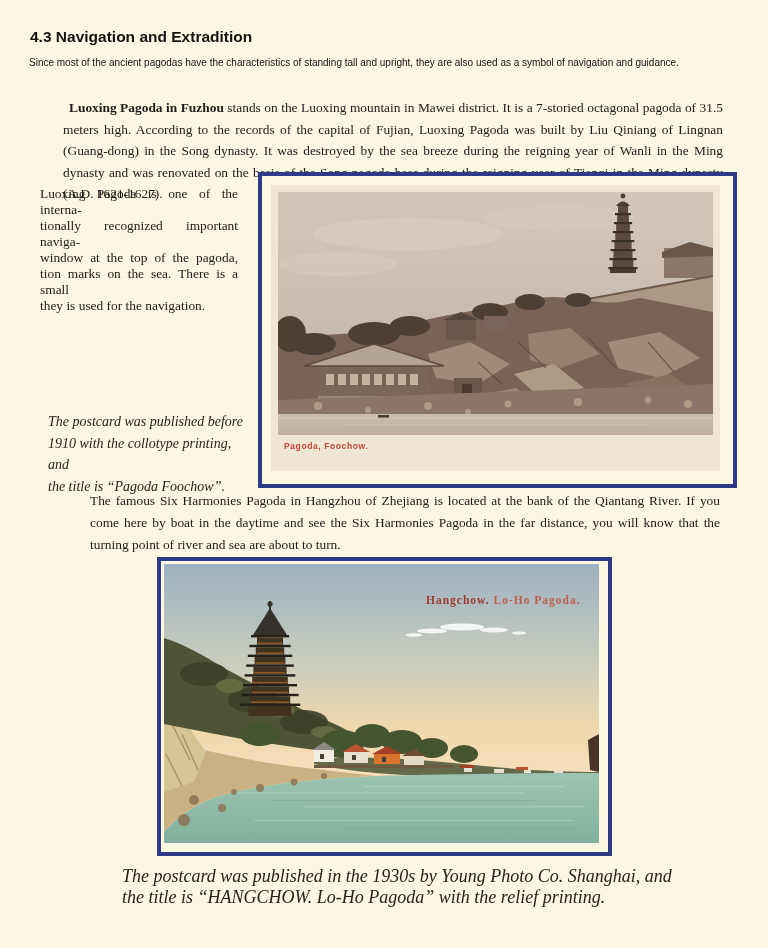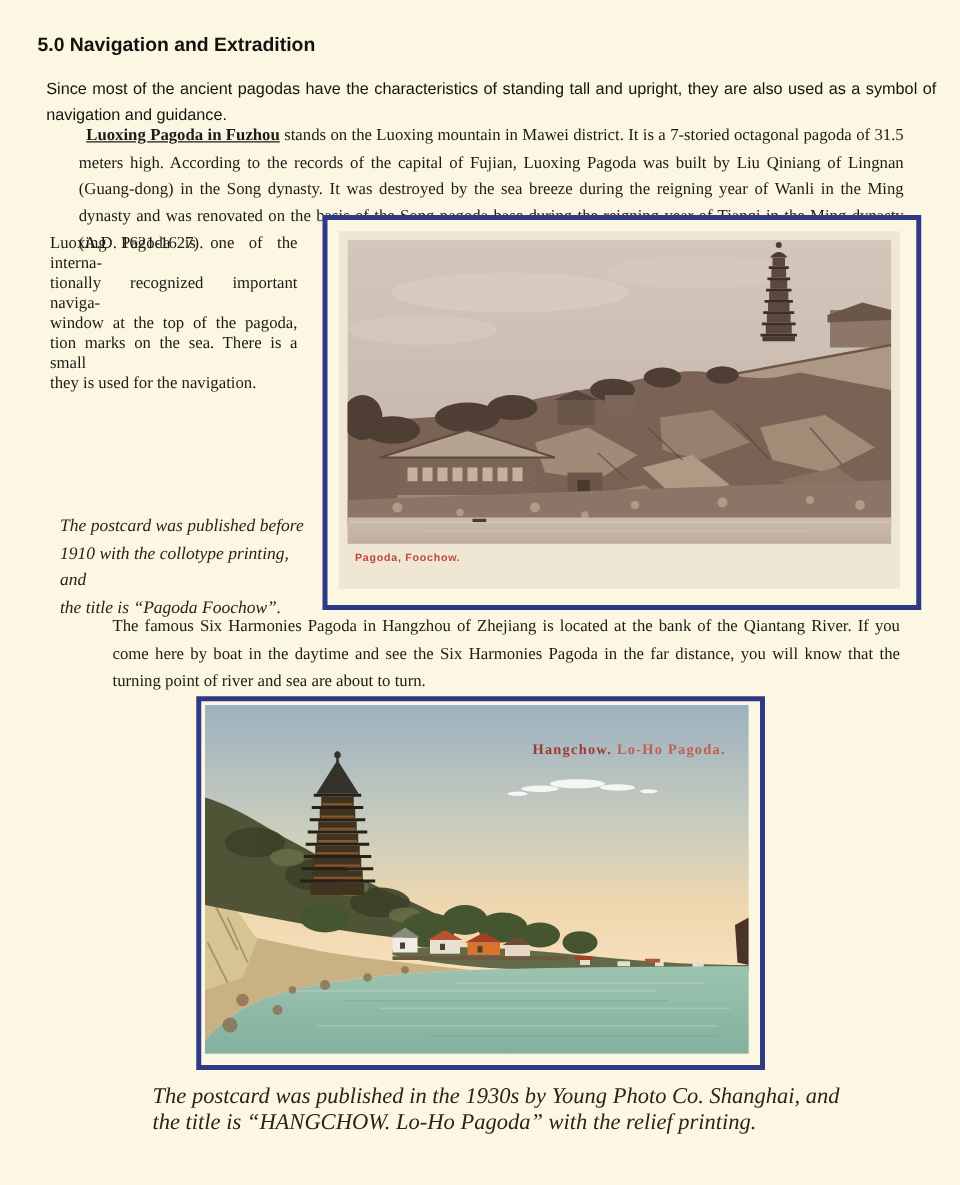--- a/index.html
+++ b/index.html
@@ -1,27 +1,27 @@
 <!DOCTYPE html>
 <html><head>
 <meta charset="utf-8">
 <style>
   html,body{margin:0;padding:0;}
   body{width:768px;height:948px;background:#fbf7e3;font-family:"Liberation Serif",serif;}
   .page{position:relative;width:768px;height:948px;background:#fbf7e3;overflow:hidden;color:#1e1a15;}
 
   .heading{position:absolute;left:30px;top:28px;width:700px;margin:0;
     font-family:"Liberation Sans",sans-serif;font-size:15.5px;font-weight:bold;color:#15120e;}
-  .intro{position:absolute;left:29px;top:52px;width:712px;margin:8px;
-    font-family:"Liberation Sans",sans-serif;font-size:13px;line-height:21px;
+  .intro{position:absolute;left:29px;top:52px;width:712px;margin:0;
+    font-family:"Liberation Sans",sans-serif;font-size:10px;line-height:21px;
     text-align:justify;color:#15120e;}
 
   .para-luoxing{position:absolute;left:63px;top:97px;width:660px;margin:0;
     font-size:13.4px;line-height:21.6px;text-align:justify;text-indent:6px;}
-  .para-luoxing b{font-weight:bold;text-decoration:underline;}
+  .para-luoxing b{font-weight:bold;}
 
   .sidenote{position:absolute;left:40px;top:186px;width:198px;font-size:13.4px;line-height:16px;}
   .sidenote .ln{text-align:justify;text-align-last:justify;}
   .sidenote .ln.last{text-align-last:left;}
 
   .sidecaption{position:absolute;left:48px;top:411px;width:196px;
     font-style:italic;font-size:14px;line-height:21.5px;color:#2a2318;}
 
   .para-six{position:absolute;left:90px;top:490px;width:630px;margin:0;
     font-size:13.4px;line-height:22px;text-align:justify;}
@@ -45,21 +45,21 @@
   .pc2-label{position:absolute;left:262px;top:30px;white-space:nowrap;
     font-family:"Liberation Serif",serif;font-size:11.5px;font-weight:bold;letter-spacing:1px;}
   .pc2-label .b1{color:#9e3a36;}
   .pc2-label .b2{color:#bf5e55;margin-top:8px;}
 </style>
 </head>
 <body>
 
 <div class="page">
 
-  <h1 class="heading">5.0 Navigation and Extradition</h1>
+  <h1 class="heading">4.3 Navigation and Extradition</h1>
 
   <p class="intro">Since most of the ancient pagodas have the characteristics of standing tall and upright, they are also used as a symbol of navigation and guidance.</p>
 
   <p class="para-luoxing"><b>Luoxing Pagoda in Fuzhou</b><span> stands on the Luoxing mountain in Mawei district. It is a 7-storied octagonal pagoda of 31.5 meters high. According to the records of the capital of Fujian, Luoxing Pagoda was built by Liu Qiniang of Lingnan (Guang-dong) in the Song dynasty. It was destroyed by the sea breeze during the reigning year of Wanli in the Ming dynasty and was renovated on the basis of the Song pagoda base during the reigning year of Tianqi in the Ming dynasty (A.D. 1621-1627).</span></p>
 
   <div class="sidenote">
     <div class="ln">Luoxing Pagoda is one of the interna-</div>
     <div class="ln">tionally recognized important naviga-</div>
     <div class="ln">window at the top of the pagoda,</div>
     <div class="ln">tion marks on the sea. There is a small</div>

